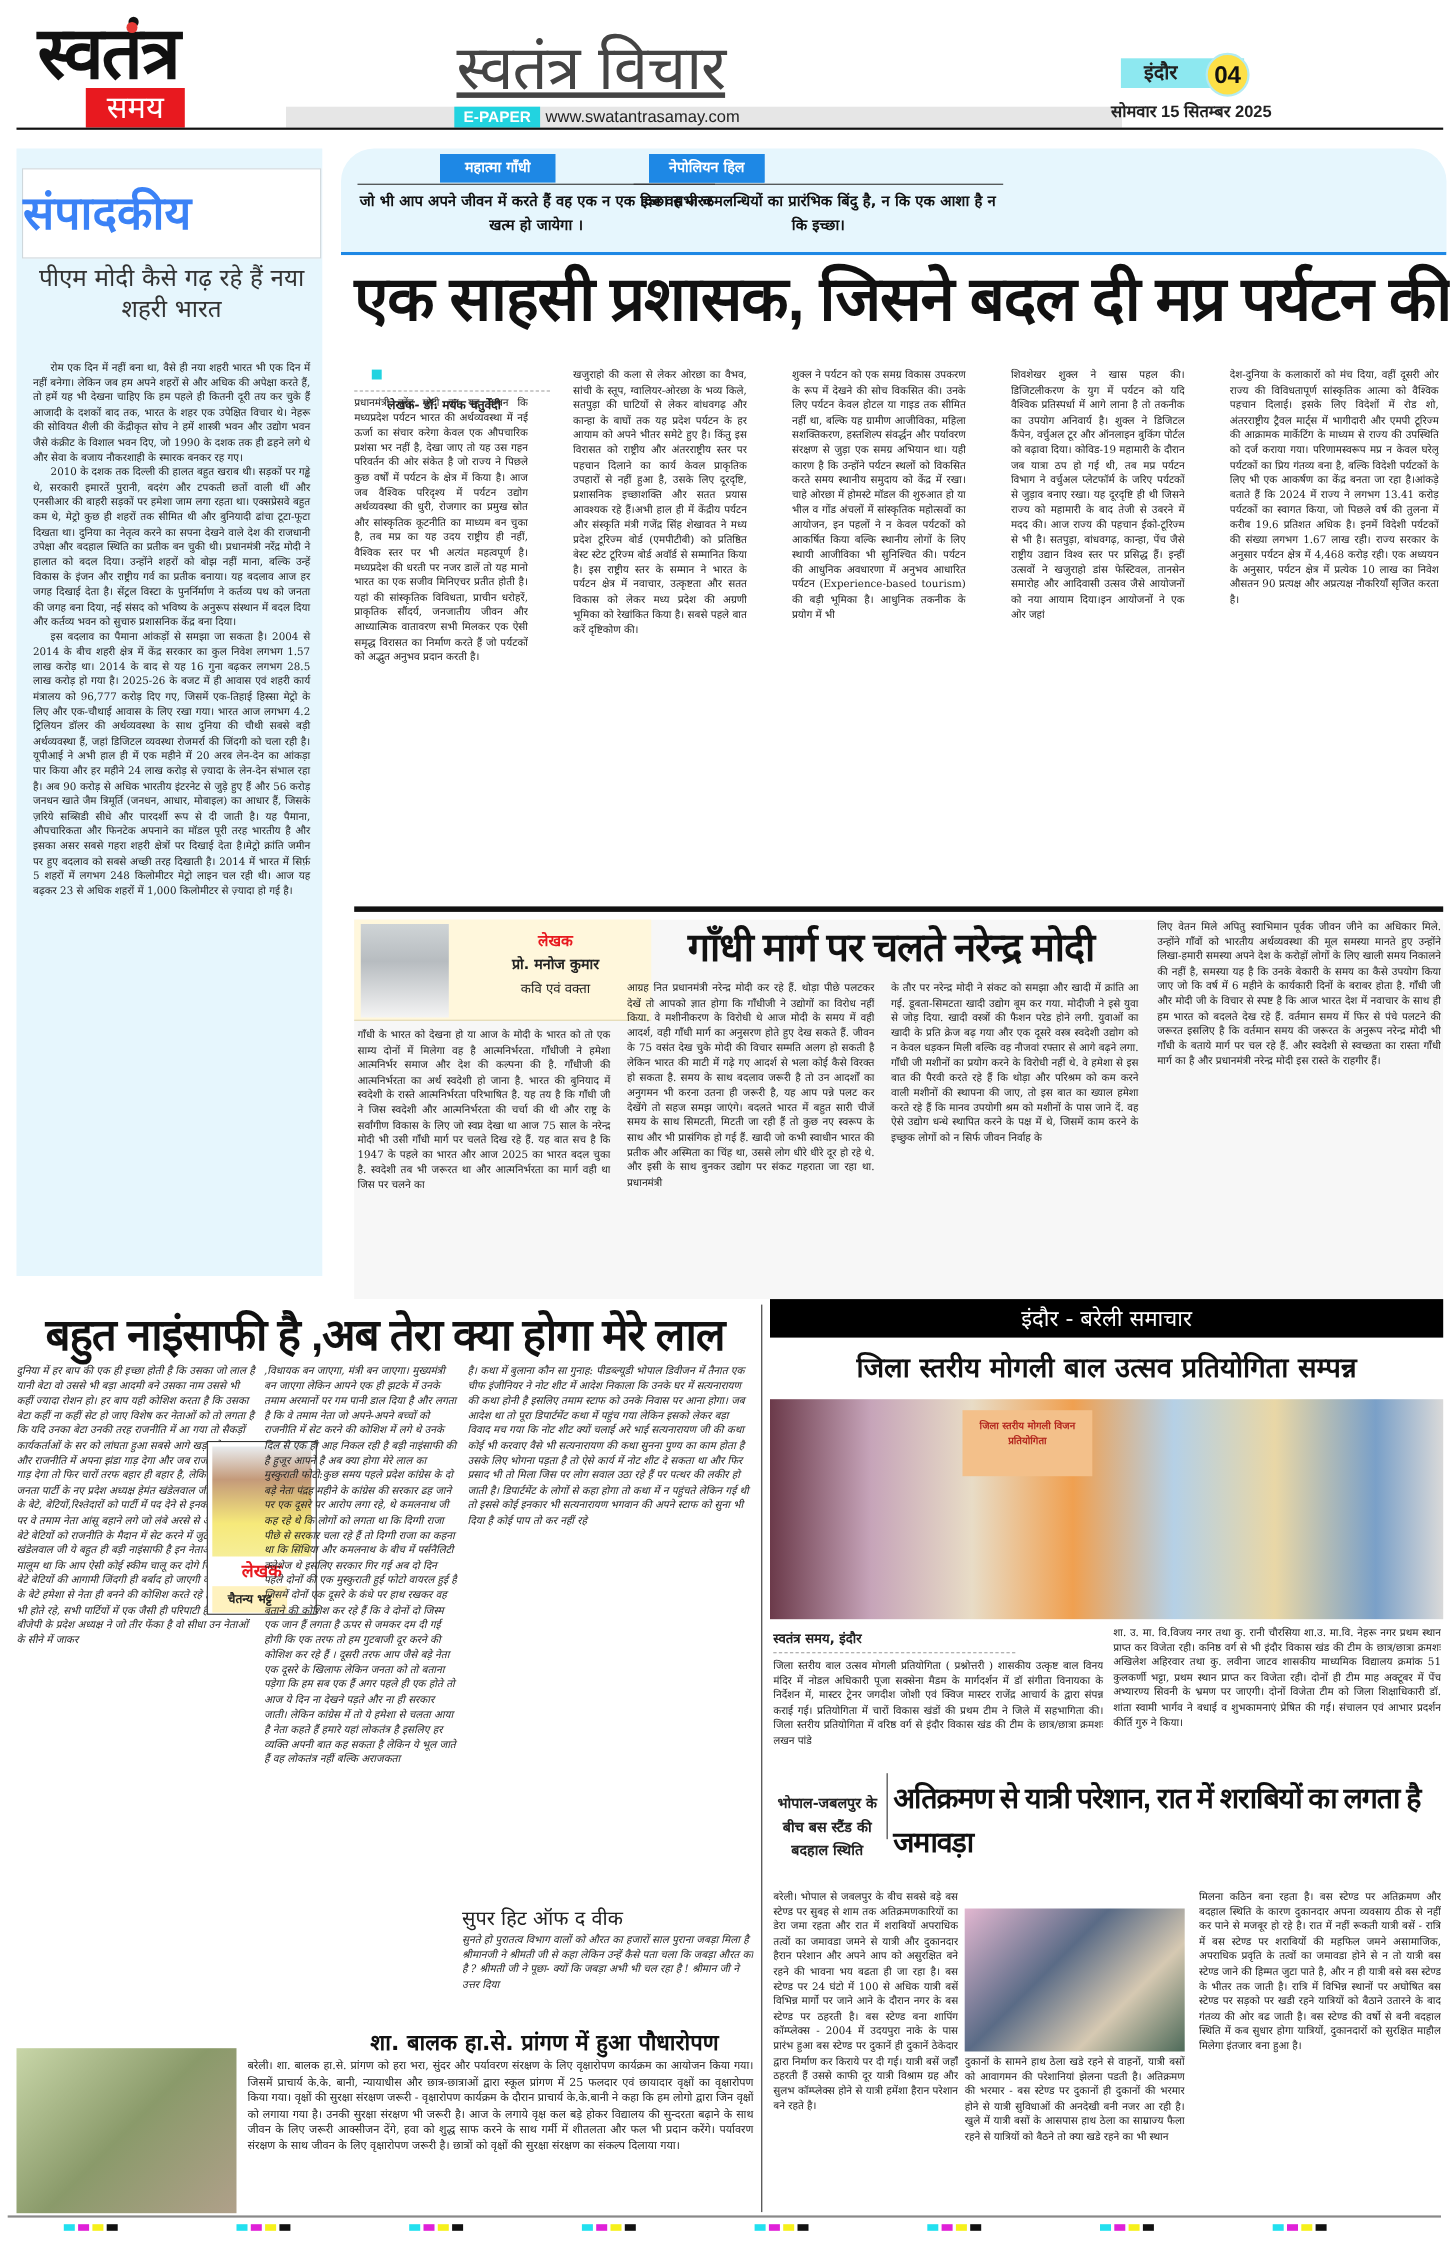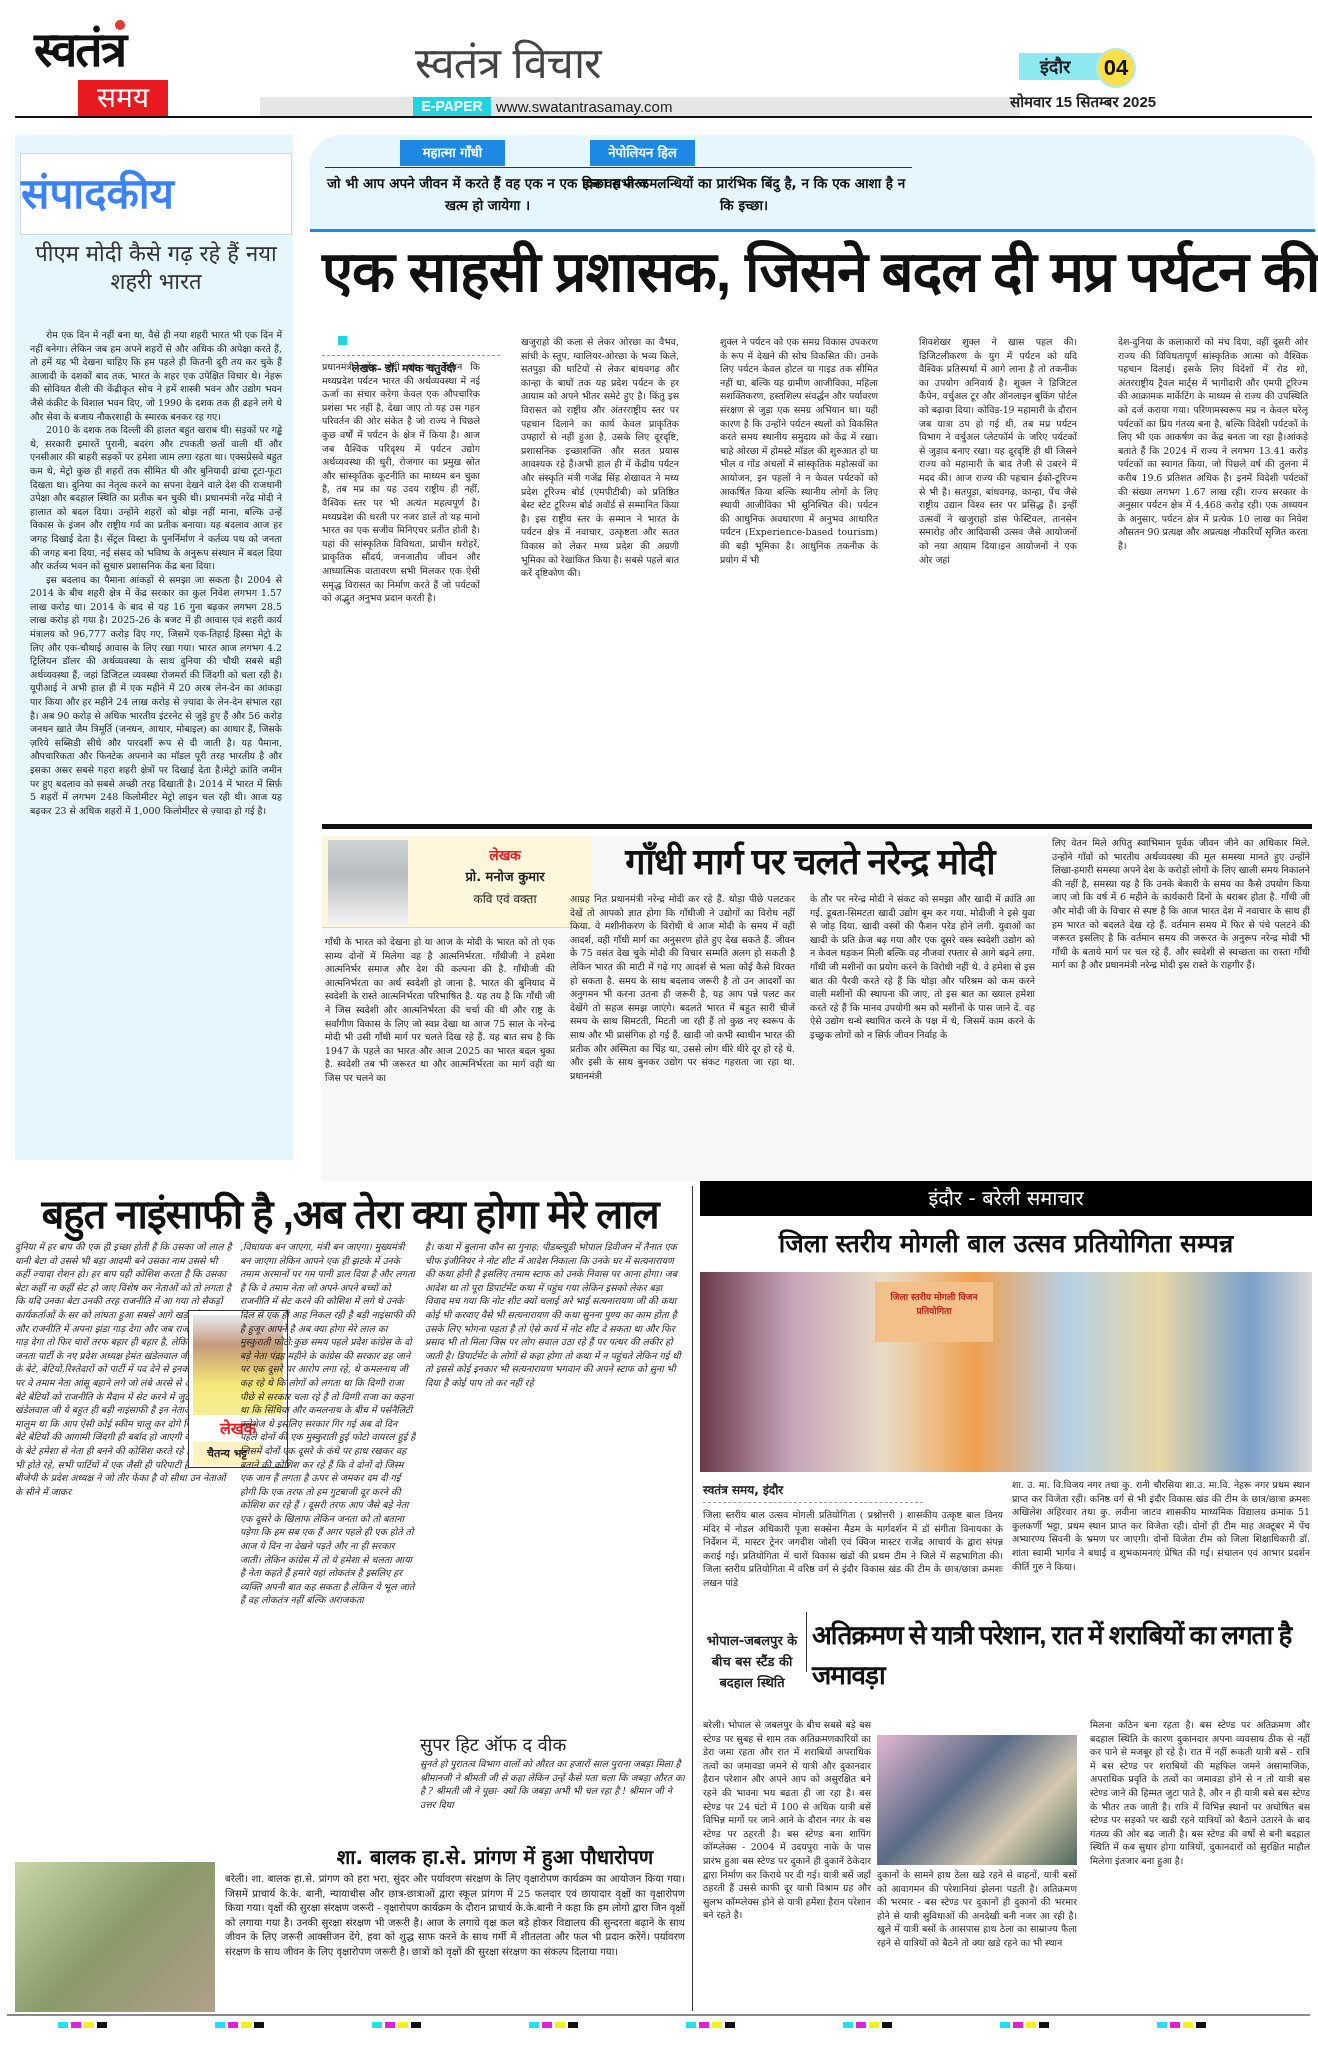--- a/index.html
+++ b/index.html
@@ -3,24 +3,24 @@
 <meta charset="utf-8">
 <style>
   * { box-sizing: border-box; margin: 0; padding: 0; }
   body { width: 1318px; height: 2047px; background: #fff; font-family: "DejaVu Sans", sans-serif; color: #111; position: relative; overflow: hidden; }
   .abs { position: absolute; }
   .body-text { font-family: "DejaVu Serif", serif; font-size: 9.4px; line-height: 13.6px; color: #222; text-align: justify; }
   .italic-text { font-family: "DejaVu Serif", serif; font-style: italic; font-size: 9.4px; line-height: 13.6px; color: #222; }
   .cond { font-family: "Liberation Sans", sans-serif; font-weight: bold; letter-spacing: -1px; }
 
   
-  .logo-top { left: 34px; top: 22px; font-family: "DejaVu Sans", sans-serif; font-weight: bold; font-size: 48px; line-height: 54px; color: #111; letter-spacing: -2px; }
+  .logo-top { left: 34px; top: 22px; font-family: "DejaVu Sans", sans-serif; font-weight: bold; font-size: 66px; line-height: 54px; color: #111; letter-spacing: -2px; }
   .logo-dot { left: 115px; top: 20px; width: 10px; height: 10px; border-radius: 50%; background: #e53935; }
   .logo-box { left: 78px; top: 80px; width: 90px; height: 36px; background: #e8191f; color: #fff; font-weight: normal; font-size: 28px; line-height: 36px; text-align: center; }
-  .title-main { left: 415px; top: 30px; font-family: "DejaVu Sans", sans-serif; font-size: 43px; line-height: 66px; color: #444; letter-spacing: -1px; }
+  .title-main { left: 415px; top: 30px; font-family: "DejaVu Sans", sans-serif; font-size: 56px; line-height: 66px; color: #444; letter-spacing: -1px; text-decoration: underline; }
   .url-bar { left: 260px; top: 97px; width: 760px; height: 19px; background: #e6e6e6; }
   .epaper { left: 413px; top: 97px; width: 78px; height: 19px; background: #22d3e0; color: #fff; font-family: "Liberation Sans", sans-serif; font-weight: bold; font-size: 14px; line-height: 19px; text-align: center; }
   .url-text { left: 496px; top: 97px; font-family: Liberation Sans, sans-serif; font-size: 15px; line-height: 19px; color: #222; }
   .city-box { left: 1019px; top: 53px; width: 112px; height: 27px; background: #8de8f0; }
   .city-name { left: 1040px; top: 55px; font-weight: bold; font-size: 18px; line-height: 24px; color: #222; }
   .page-no { left: 1096px; top: 48px; width: 40px; height: 40px; border-radius: 50%; background: #fde047; border: 2px solid #b2ebf2; font-family: "Liberation Sans", sans-serif; font-weight: bold; font-size: 22px; line-height: 36px; text-align: center; color: #111; }
   .date-text { left: 1010px; top: 92px; font-family: "Liberation Sans", sans-serif; font-weight: bold; font-size: 15px; line-height: 20px; color: #222; }
 
   
   .edit-col { left: 15px; top: 135px; width: 278px; height: 1025px; background: #e6f6fd; }

